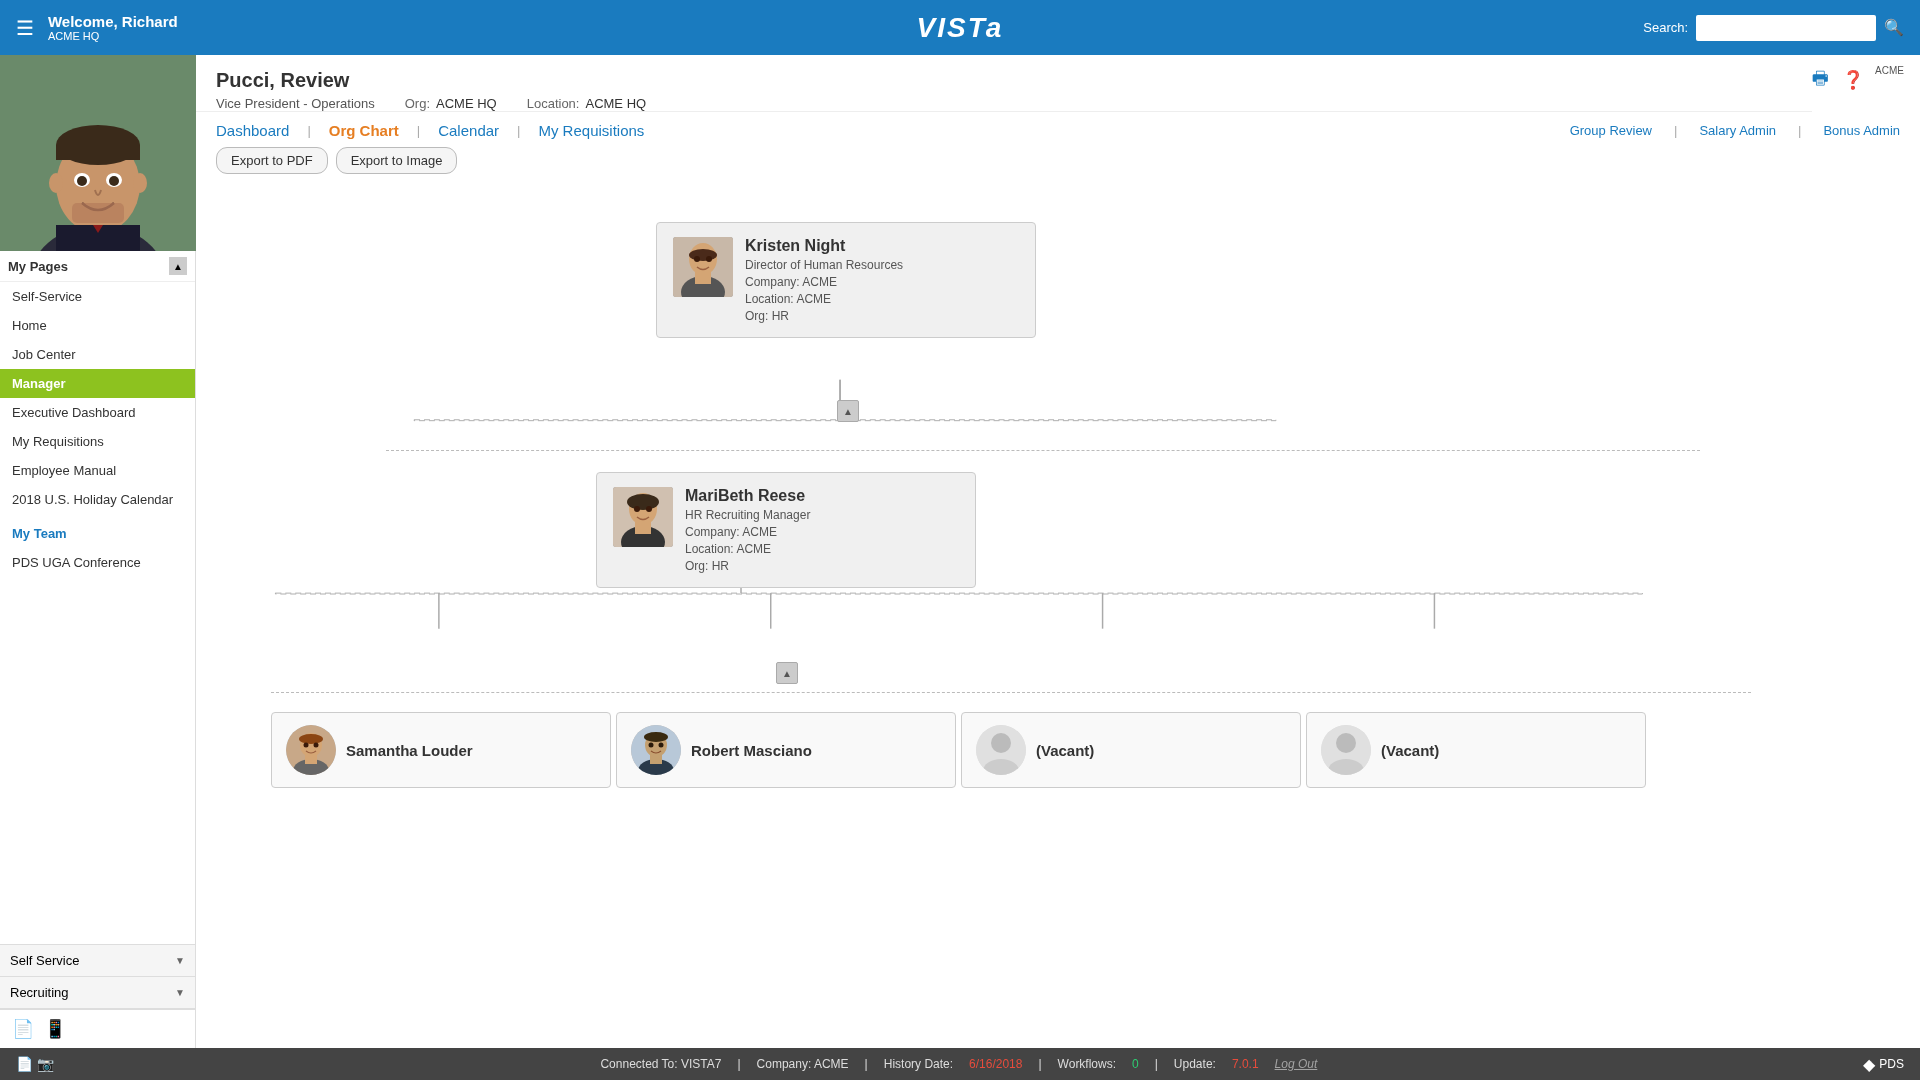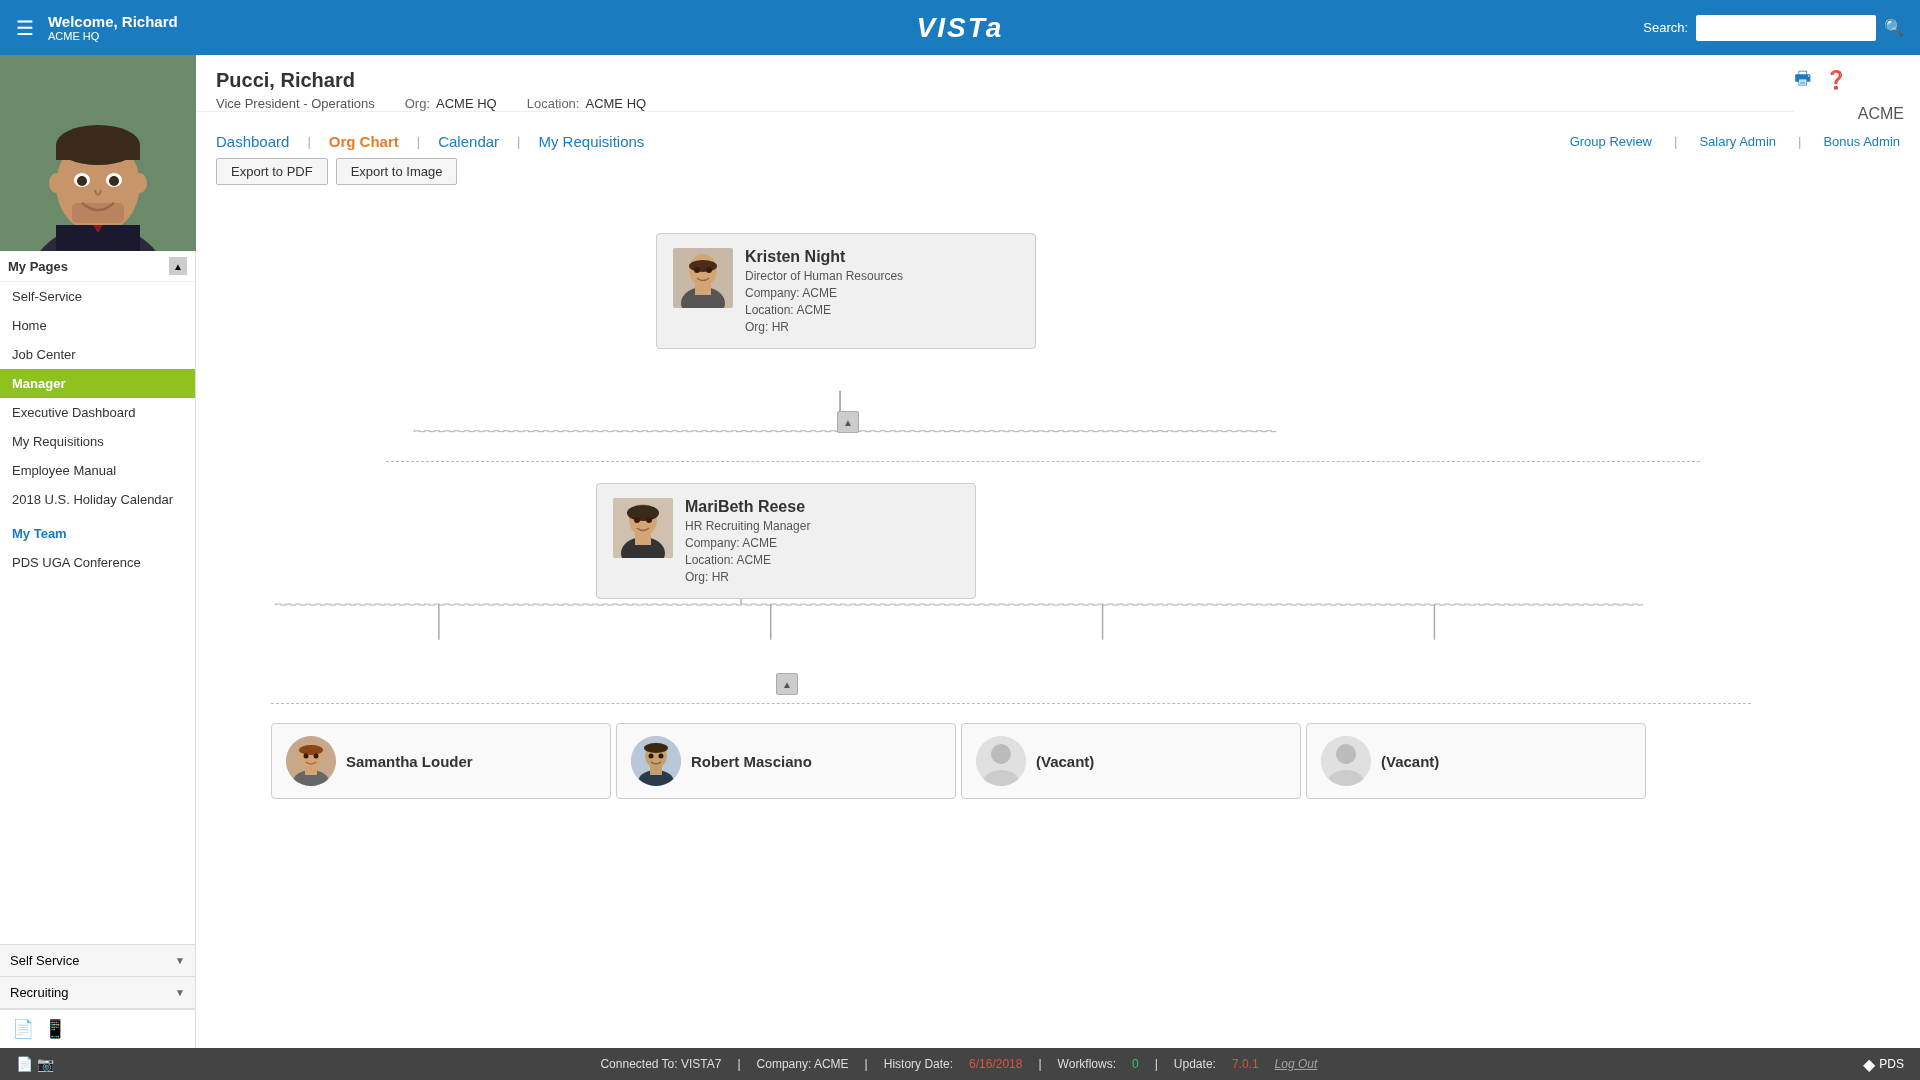--- a/index.html
+++ b/index.html
@@ -188,21 +188,21 @@
       display: flex;
       align-items: center;
       padding: 8px 20px;
       gap: 8px;
     }
     .toolbar-btn {
       padding: 5px 14px;
       border: 1px solid #bbb;
       background: #f5f5f5;
       cursor: pointer;
-      border-radius: 2px;
+      border-radius: 11px;
       font-size: 13px;
       color: #333;
     }
 
     
     .org-chart-area {
       flex: 1;
       overflow: auto;
       position: relative;
       padding: 20px;
@@ -327,21 +327,21 @@
       padding: 10px 16px 0 0;
       gap: 10px;
       color: #1a7bbf;
     }
     .top-right-icons {
       display: flex;
       gap: 14px;
       align-items: center;
     }
     .top-right-icons span { cursor: pointer; font-size: 18px; }
-    .acme-label { font-size: 16px; color: #555; text-align: right; margin-top: 40px; }
+    .acme-label { font-size: 10px; color: #555; text-align: right; }
 
     .sidebar-icons-row {
       display: flex;
       gap: 10px;
       padding: 8px 12px;
       border-top: 1px solid #ddd;
     }
     .sidebar-icon { font-size: 18px; color: #555; cursor: pointer; }
   </style>
 </head>
@@ -439,21 +439,21 @@
     <div class="sidebar-icons-row">
       <span class="sidebar-icon">📄</span>
       <span class="sidebar-icon">📱</span>
     </div>
   </div>
 
   <div class="content">
 
     <div style="display:flex; justify-content:space-between; align-items:flex-start;">
       <div class="profile-header" style="flex:1;">
-        <div class="profile-name">Pucci, Richard</div>
+        <div class="profile-name">Pucci, Review</div>
         <div class="profile-meta">
           <span class="title">Vice President - Operations</span>
           <span class="meta-item">
             <span class="meta-label">Org:</span>
             <span class="meta-value">ACME HQ</span>
           </span>
           <span class="meta-item">
             <span class="meta-label">Location:</span>
             <span class="meta-value">ACME HQ</span>
           </span>

